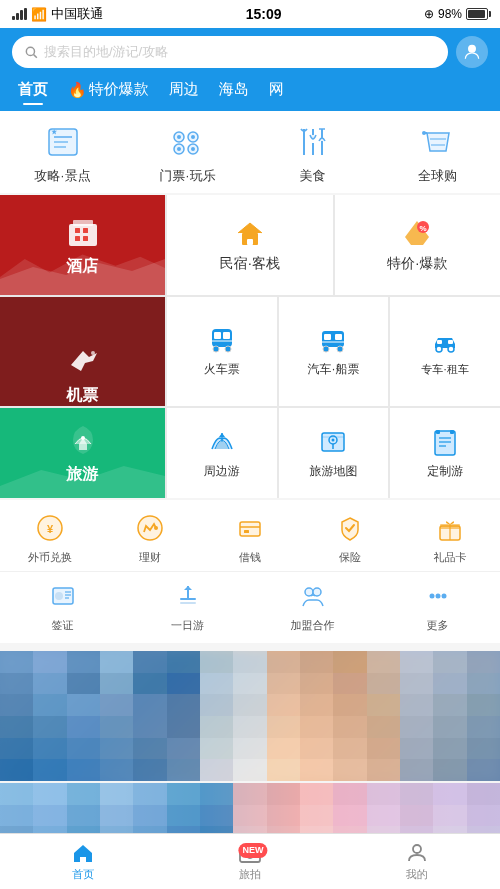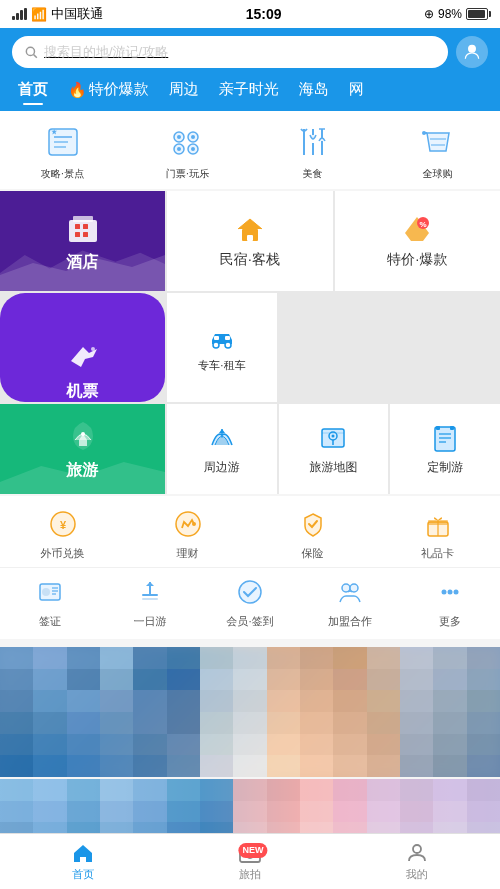--- a/index.html
+++ b/index.html
@@ -34,21 +34,20 @@
     }
     .search-input-wrapper {
       flex: 1;
       background: white;
       border-radius: 20px;
       height: 32px;
       display: flex;
       align-items: center;
       padding: 0 12px;
       gap: 6px;
-      text-decoration: underline;
     }
     .search-placeholder { color: #ccc; font-size: 13px; flex: 1; }
     .avatar-icon { width: 32px; height: 32px; border-radius: 50%; background: rgba(255,255,255,0.3); display: flex; align-items: center; justify-content: center; color: white; font-size: 18px; flex-shrink: 0; }
 
     
     .nav-tabs {
       background: #1a96e8;
       display: flex;
       align-items: center;
       padding: 0 8px 8px;
@@ -95,21 +94,21 @@
       flex: 1;
     }
     .cat-icon {
       width: 42px;
       height: 42px;
       display: flex;
       align-items: center;
       justify-content: center;
       font-size: 22px;
     }
-    .cat-label { font-size: 10px; color: #333; text-align: right; }
+    .cat-label { font-size: 13px; color: #333; text-align: right; }
 
     
     .services-row {
       background: white;
       display: flex;
       justify-content: space-around;
       padding: 10px 0 6px;
       margin-top: 2px;
     }
     .service-item {
@@ -210,21 +209,21 @@
       flex-direction: column;
       align-items: center;
       justify-content: center;
       min-height: 90px;
       gap: 6px;
       cursor: pointer;
     }
     .tile-label { font-size: 14px; color: #333; font-weight: 500; }
 
     
-    .tile-hotel { background: #4c1d95; color: white; font-size: 18px; font-weight: 700; }
+    .tile-hotel { background: #b91c1c; color: white; font-size: 18px; font-weight: 700; }
 
     
     .hotel-bg { position: relative; overflow: hidden; }
     .hotel-bg::before {
       content: '';
       position: absolute;
       bottom: 0; left: 0; right: 0;
       height: 40px;
       background: rgba(255,255,255,0.15);
       clip-path: polygon(0 60%, 20% 30%, 40% 50%, 60% 20%, 80% 40%, 100% 10%, 100% 100%, 0 100%);
@@ -282,23 +281,20 @@
 <div class="nav-tabs">
   <div class="nav-tab active">
     <span>首页</span>
   </div>
   <div class="nav-tab hot">
     <span>🔥</span>
     <span>特价爆款</span>
   </div>
   <div class="nav-tab">
     <span>周边</span>
-  </div>
-  <div class="nav-tab">
-    <span>亲子时光</span>
   </div>
   <div class="nav-tab">
     <span>海岛</span>
   </div>
   <div class="nav-tab">
     <span>网</span>
   </div>
 </div>
 
 <div class="category-row">
@@ -388,27 +384,49 @@
           <path d="M4 20 L16 4 L28 20 L22 28 L10 28 Z" fill="#f5a623" opacity="0.8"></path>
           <circle cx="22" cy="10" r="6" fill="#ff4d4f"></circle>
           <text x="22" y="14" text-anchor="middle" font-size="8" fill="white" font-weight="bold">%</text>
         </svg>
       </div>
       <span class="tile-label">特价·爆款</span>
     </div>
   </div>
 
   <div style="display:grid; grid-template-columns: 165px 1fr 1fr 1fr; gap:2px; margin-top:2px;">
-    <div class="tile" style="background:#6d28d9; min-height:90px;border-radius:25px;">
+    <div class="tile" style="background:#7f1d1d; min-height:90px;">
       <div style="position:absolute; bottom:0; left:0; right:0; height:40px; background:rgba(255,255,255,0.1); clip-path:polygon(0 80%, 30% 30%, 60% 60%, 100% 20%, 100% 100%, 0 100%); position:relative;"></div>
       <svg width="36" height="36" viewBox="0 0 36 36">
         <path d="M6 22 L18 8 L24 14 L32 10 L28 18 L20 20 L16 28 Z" fill="rgba(255,255,255,0.9)"></path>
         <circle cx="28" cy="10" r="2" fill="rgba(255,255,255,0.7)"></circle>
       </svg>
       <span style="color:white; font-size:16px; font-weight:700;">机票</span>
+    </div>
+    <div class="tile" style="min-height:90px;">
+      <svg width="30" height="30" viewBox="0 0 30 30">
+        <rect x="5" y="4" width="20" height="18" rx="4" fill="#1a96e8"></rect>
+        <rect x="7" y="7" width="7" height="7" rx="1" fill="white"></rect>
+        <rect x="16" y="7" width="7" height="7" rx="1" fill="white"></rect>
+        <line x1="5" y1="16" x2="25" y2="16" stroke="white" stroke-width="1"></line>
+        <circle cx="9" cy="24" r="3" fill="#1a96e8" stroke="#ccc" stroke-width="1"></circle>
+        <circle cx="21" cy="24" r="3" fill="#1a96e8" stroke="#ccc" stroke-width="1"></circle>
+      </svg>
+      <span class="tile-label" style="font-size:12px;">火车票</span>
+    </div>
+    <div class="tile" style="min-height:90px;">
+      <svg width="30" height="30" viewBox="0 0 30 30">
+        <rect x="4" y="6" width="22" height="16" rx="3" fill="#1a96e8"></rect>
+        <rect x="6" y="9" width="7" height="6" rx="1" fill="white"></rect>
+        <rect x="17" y="9" width="7" height="6" rx="1" fill="white"></rect>
+        <circle cx="8" cy="24" r="3" fill="#1a96e8" stroke="#ccc" stroke-width="1"></circle>
+        <circle cx="22" cy="24" r="3" fill="#1a96e8" stroke="#ccc" stroke-width="1"></circle>
+        <line x1="4" y1="17" x2="26" y2="17" stroke="white" stroke-width="1"></line>
+      </svg>
+      <span class="tile-label" style="font-size:12px;">汽车·船票</span>
     </div>
     <div class="tile" style="min-height:90px;">
       <svg width="30" height="30" viewBox="0 0 30 30">
         <path d="M5 18 L8 12 L22 12 L25 18 L25 22 L5 22 Z" fill="#1a96e8"></path>
         <rect x="7" y="14" width="5" height="4" rx="1" fill="white"></rect>
         <rect x="18" y="14" width="5" height="4" rx="1" fill="white"></rect>
         <circle cx="9" cy="23" r="3" fill="white" stroke="#1a96e8" stroke-width="1.5"></circle>
         <circle cx="21" cy="23" r="3" fill="white" stroke="#1a96e8" stroke-width="1.5"></circle>
       </svg>
       <span class="tile-label" style="font-size:11px;">专车·租车</span>
@@ -471,20 +489,30 @@
   </div>
   <div class="service-item">
     <div class="service-icon">
       <svg width="28" height="28" viewBox="0 0 28 28">
         <circle cx="14" cy="14" r="12" fill="#fff3e0" stroke="#f5a623" stroke-width="1.5"></circle>
         <path d="M8 18 L10 12 L14 16 L18 10 L20 14" fill="none" stroke="#f5a623" stroke-width="1.8"></path>
         <circle cx="20" cy="14" r="2" fill="#f5a623"></circle>
       </svg>
     </div>
     <span class="service-label">理财</span>
+  </div>
+  <div class="service-item">
+    <div class="service-icon">
+      <svg width="28" height="28" viewBox="0 0 28 28">
+        <rect x="4" y="8" width="20" height="14" rx="2" fill="#fff3e0" stroke="#f5a623" stroke-width="1.5"></rect>
+        <line x1="4" y1="13" x2="24" y2="13" stroke="#f5a623" stroke-width="1.5"></line>
+        <rect x="8" y="16" width="5" height="3" rx="0.5" fill="#f5a623"></rect>
+      </svg>
+    </div>
+    <span class="service-label">借钱</span>
   </div>
   <div class="service-item">
     <div class="service-icon">
       <svg width="28" height="28" viewBox="0 0 28 28">
         <path d="M14 4 L22 8 L22 16 Q22 22 14 26 Q6 22 6 16 L6 8 Z" fill="#fff3e0" stroke="#f5a623" stroke-width="1.5"></path>
         <path d="M10 14 L13 17 L18 11" stroke="#f5a623" stroke-width="2" fill="none" stroke-linecap="round"></path>
       </svg>
     </div>
     <span class="service-label">保险</span>
   </div>
@@ -518,29 +546,20 @@
   <div class="service-item">
     <div class="service-icon">
       <svg width="28" height="28" viewBox="0 0 28 28">
         <path d="M14 4 L14 16" stroke="#5badf0" stroke-width="2"></path>
         <path d="M10 8 L14 4 L18 8" fill="#5badf0"></path>
         <rect x="6" y="16" width="16" height="2" rx="1" fill="#5badf0"></rect>
         <rect x="6" y="20" width="16" height="2" rx="1" fill="#c8e0f5"></rect>
       </svg>
     </div>
     <span class="service-label">一日游</span>
-  </div>
-  <div class="service-item">
-    <div class="service-icon">
-      <svg width="28" height="28" viewBox="0 0 28 28">
-        <circle cx="14" cy="14" r="11" fill="#e8f4ff" stroke="#5badf0" stroke-width="1.5"></circle>
-        <path d="M8 14 L12 18 L20 10" stroke="#5badf0" stroke-width="2" fill="none" stroke-linecap="round"></path>
-      </svg>
-    </div>
-    <span class="service-label">会员·签到</span>
   </div>
   <div class="service-item">
     <div class="service-icon">
       <svg width="28" height="28" viewBox="0 0 28 28">
         <circle cx="10" cy="10" r="4" fill="#e8f4ff" stroke="#5badf0" stroke-width="1.5"></circle>
         <circle cx="18" cy="10" r="4" fill="#e8f4ff" stroke="#5badf0" stroke-width="1.5"></circle>
         <path d="M4 24 Q6 18 10 18 Q14 18 14 18 Q18 18 18 18 Q22 18 24 24" fill="none" stroke="#5badf0" stroke-width="1.5"></path>
         <path d="M12 14 Q14 12 16 14" fill="none" stroke="#5badf0" stroke-width="1.5"></path>
       </svg>
     </div>

